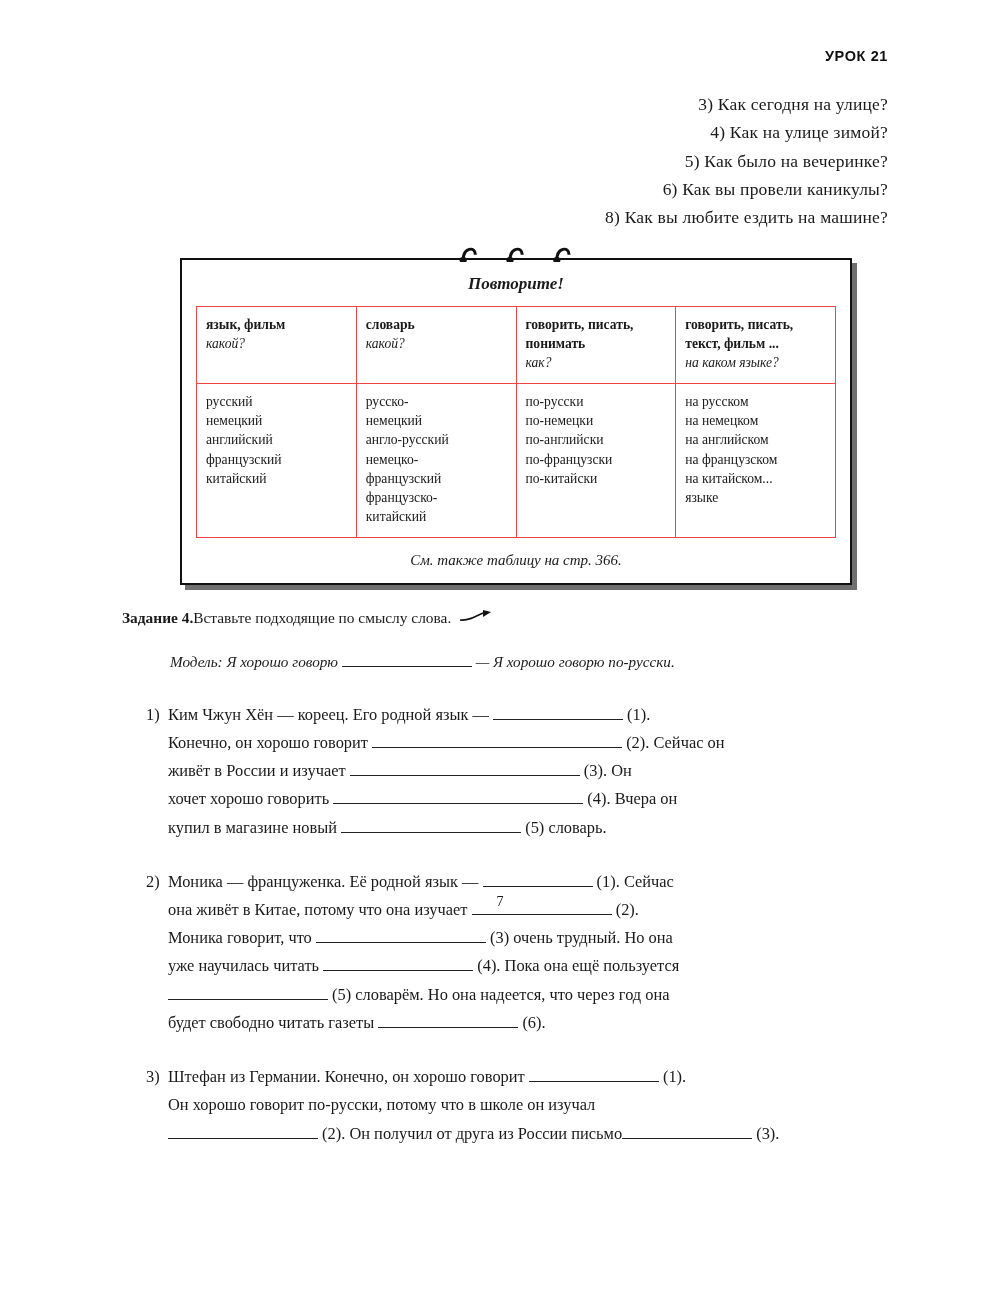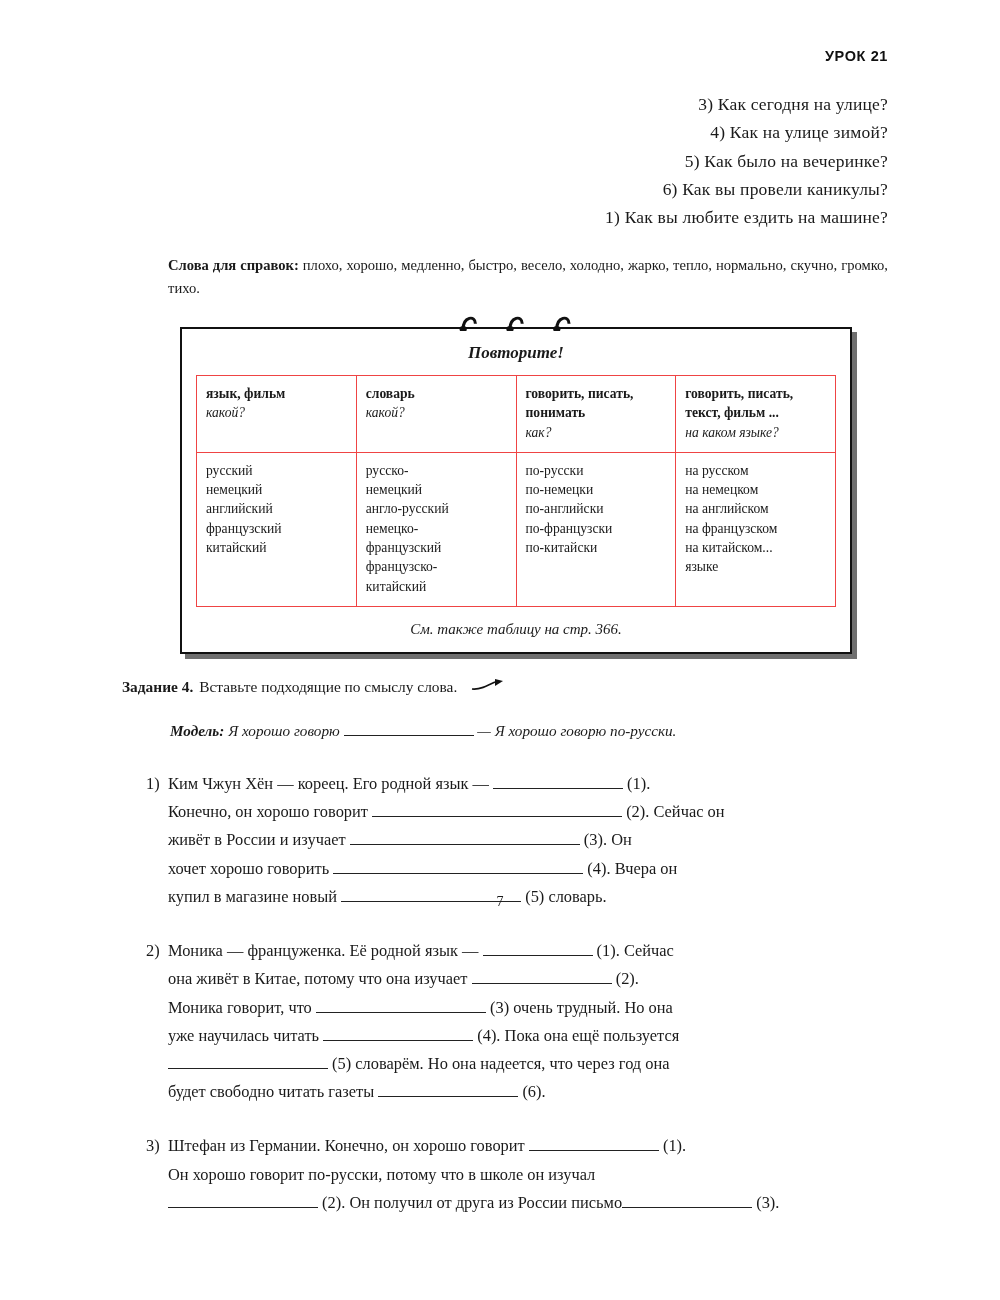--- a/index.html
+++ b/index.html
@@ -109,31 +109,30 @@
     margin-top: 14px;
     margin-bottom: 2px;
   }
 
   
   .task-line {
     margin: 24px 0 0 10px;
     font-size: 15.4px;
     display: flex;
     align-items: center;
-    gap: 6px;
   }
   .task-line .tnum { font-weight: bold; }
   .pen-icon { display: inline-block; margin-left: 8px; }
 
   .model-line {
     margin: 26px 0 0 58px;
     font-size: 15.2px;
     font-style: italic;
   }
-  .model-line b { font-style: italic; font-weight: bold; }
+  .model-line b { font-style: italic; font-weight: normal; }
   .blank {
     display: inline-block;
     border-bottom: 1px solid #222;
     vertical-align: baseline;
   }
 
   .ex {
     margin: 30px 0 0 34px;
     font-size: 16.4px;
     line-height: 1.72;
@@ -157,27 +156,23 @@
 
 <div class="page">
 
   <div class="header-running">УРОК 21</div>
 
   <ul class="q-list">
     <li>3) Как сегодня на улице?</li>
     <li>4) Как на улице зимой?</li>
     <li>5) Как было на вечеринке?</li>
     <li>6) Как вы провели каникулы?</li>
-    <li>1) Как вы любите ездить на машине?</li>
+    <li>8) Как вы любите ездить на машине?</li>
   </ul>
 
-  <div class="ref-words">
-    <b>Слова для справок:</b>
-    <span>плохо, хорошо, медленно, быстро, весело, холодно, жарко, тепло, нормально, скучно, громко, тихо.</span>
-  </div>
 
   <div class="repeat-wrap">
     <svg class="spiral" viewBox="0 0 672 20" preserveAspectRatio="none">
       <g fill="none" stroke="#111" stroke-width="3">
         <path d="M290 18 C290 4, 302 2, 302 12"></path>
         <path d="M336 18 C336 4, 348 2, 348 12"></path>
         <path d="M382 18 C382 4, 394 2, 394 12"></path>
       </g>
       <circle cx="290" cy="18" r="3.5" fill="#111"></circle>
       <circle cx="336" cy="18" r="3.5" fill="#111"></circle>

